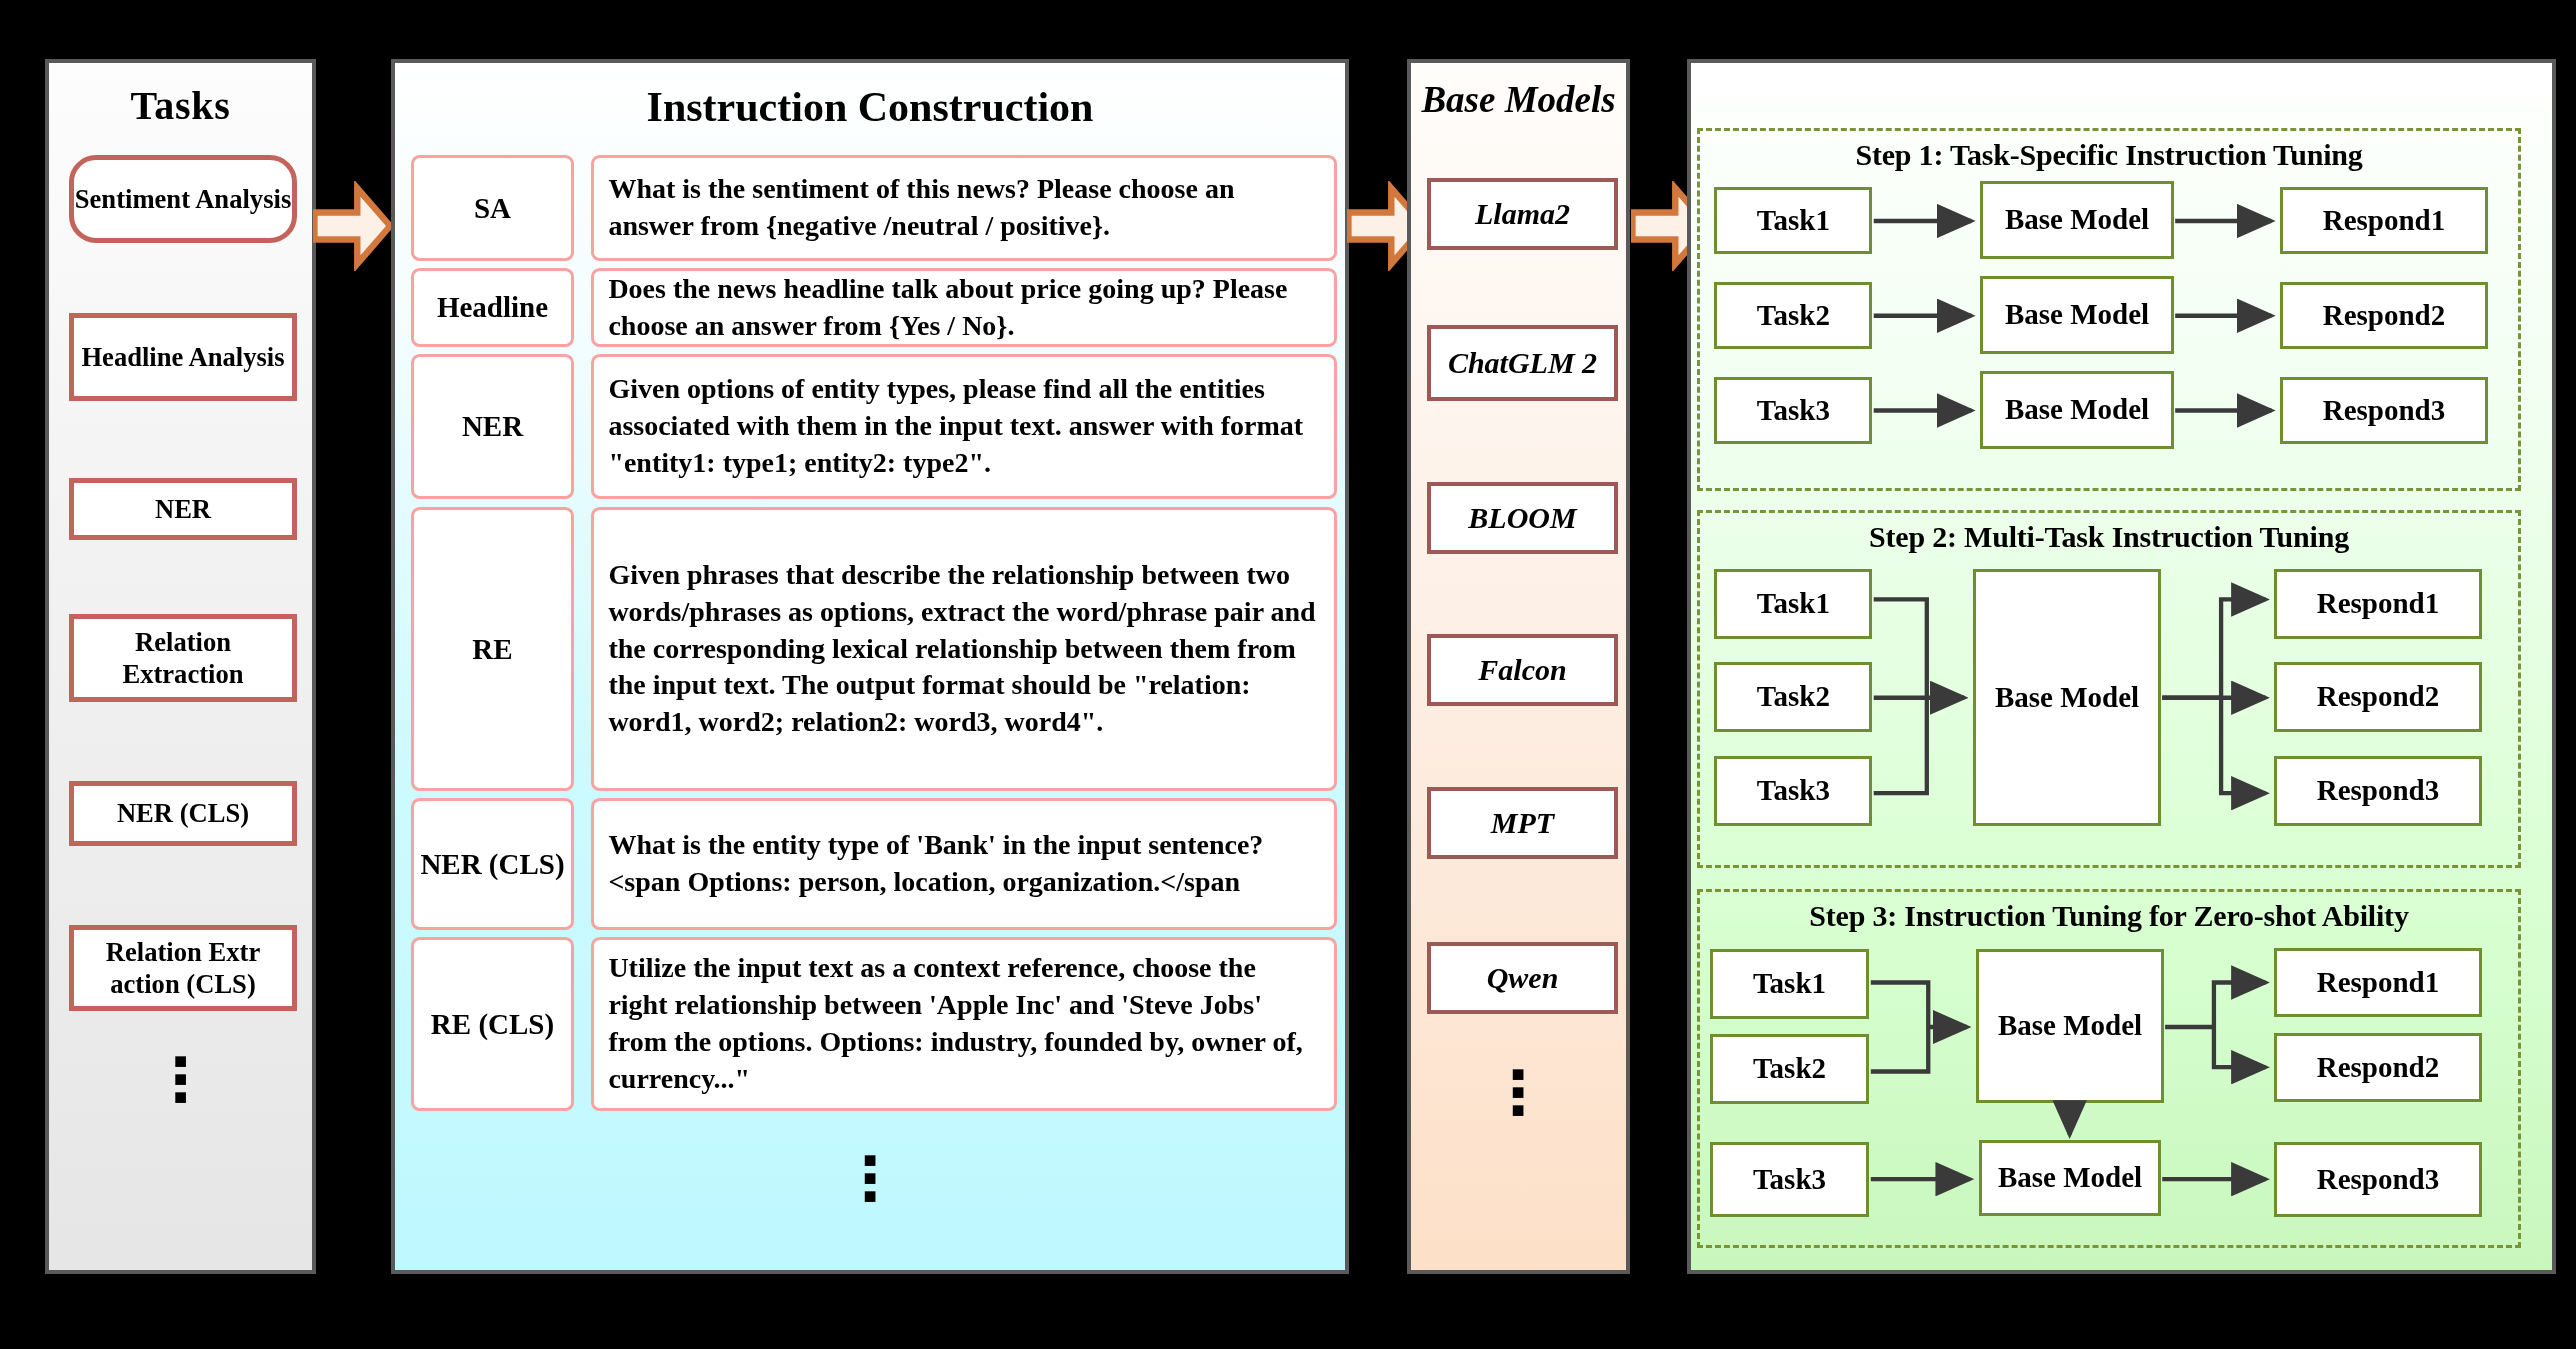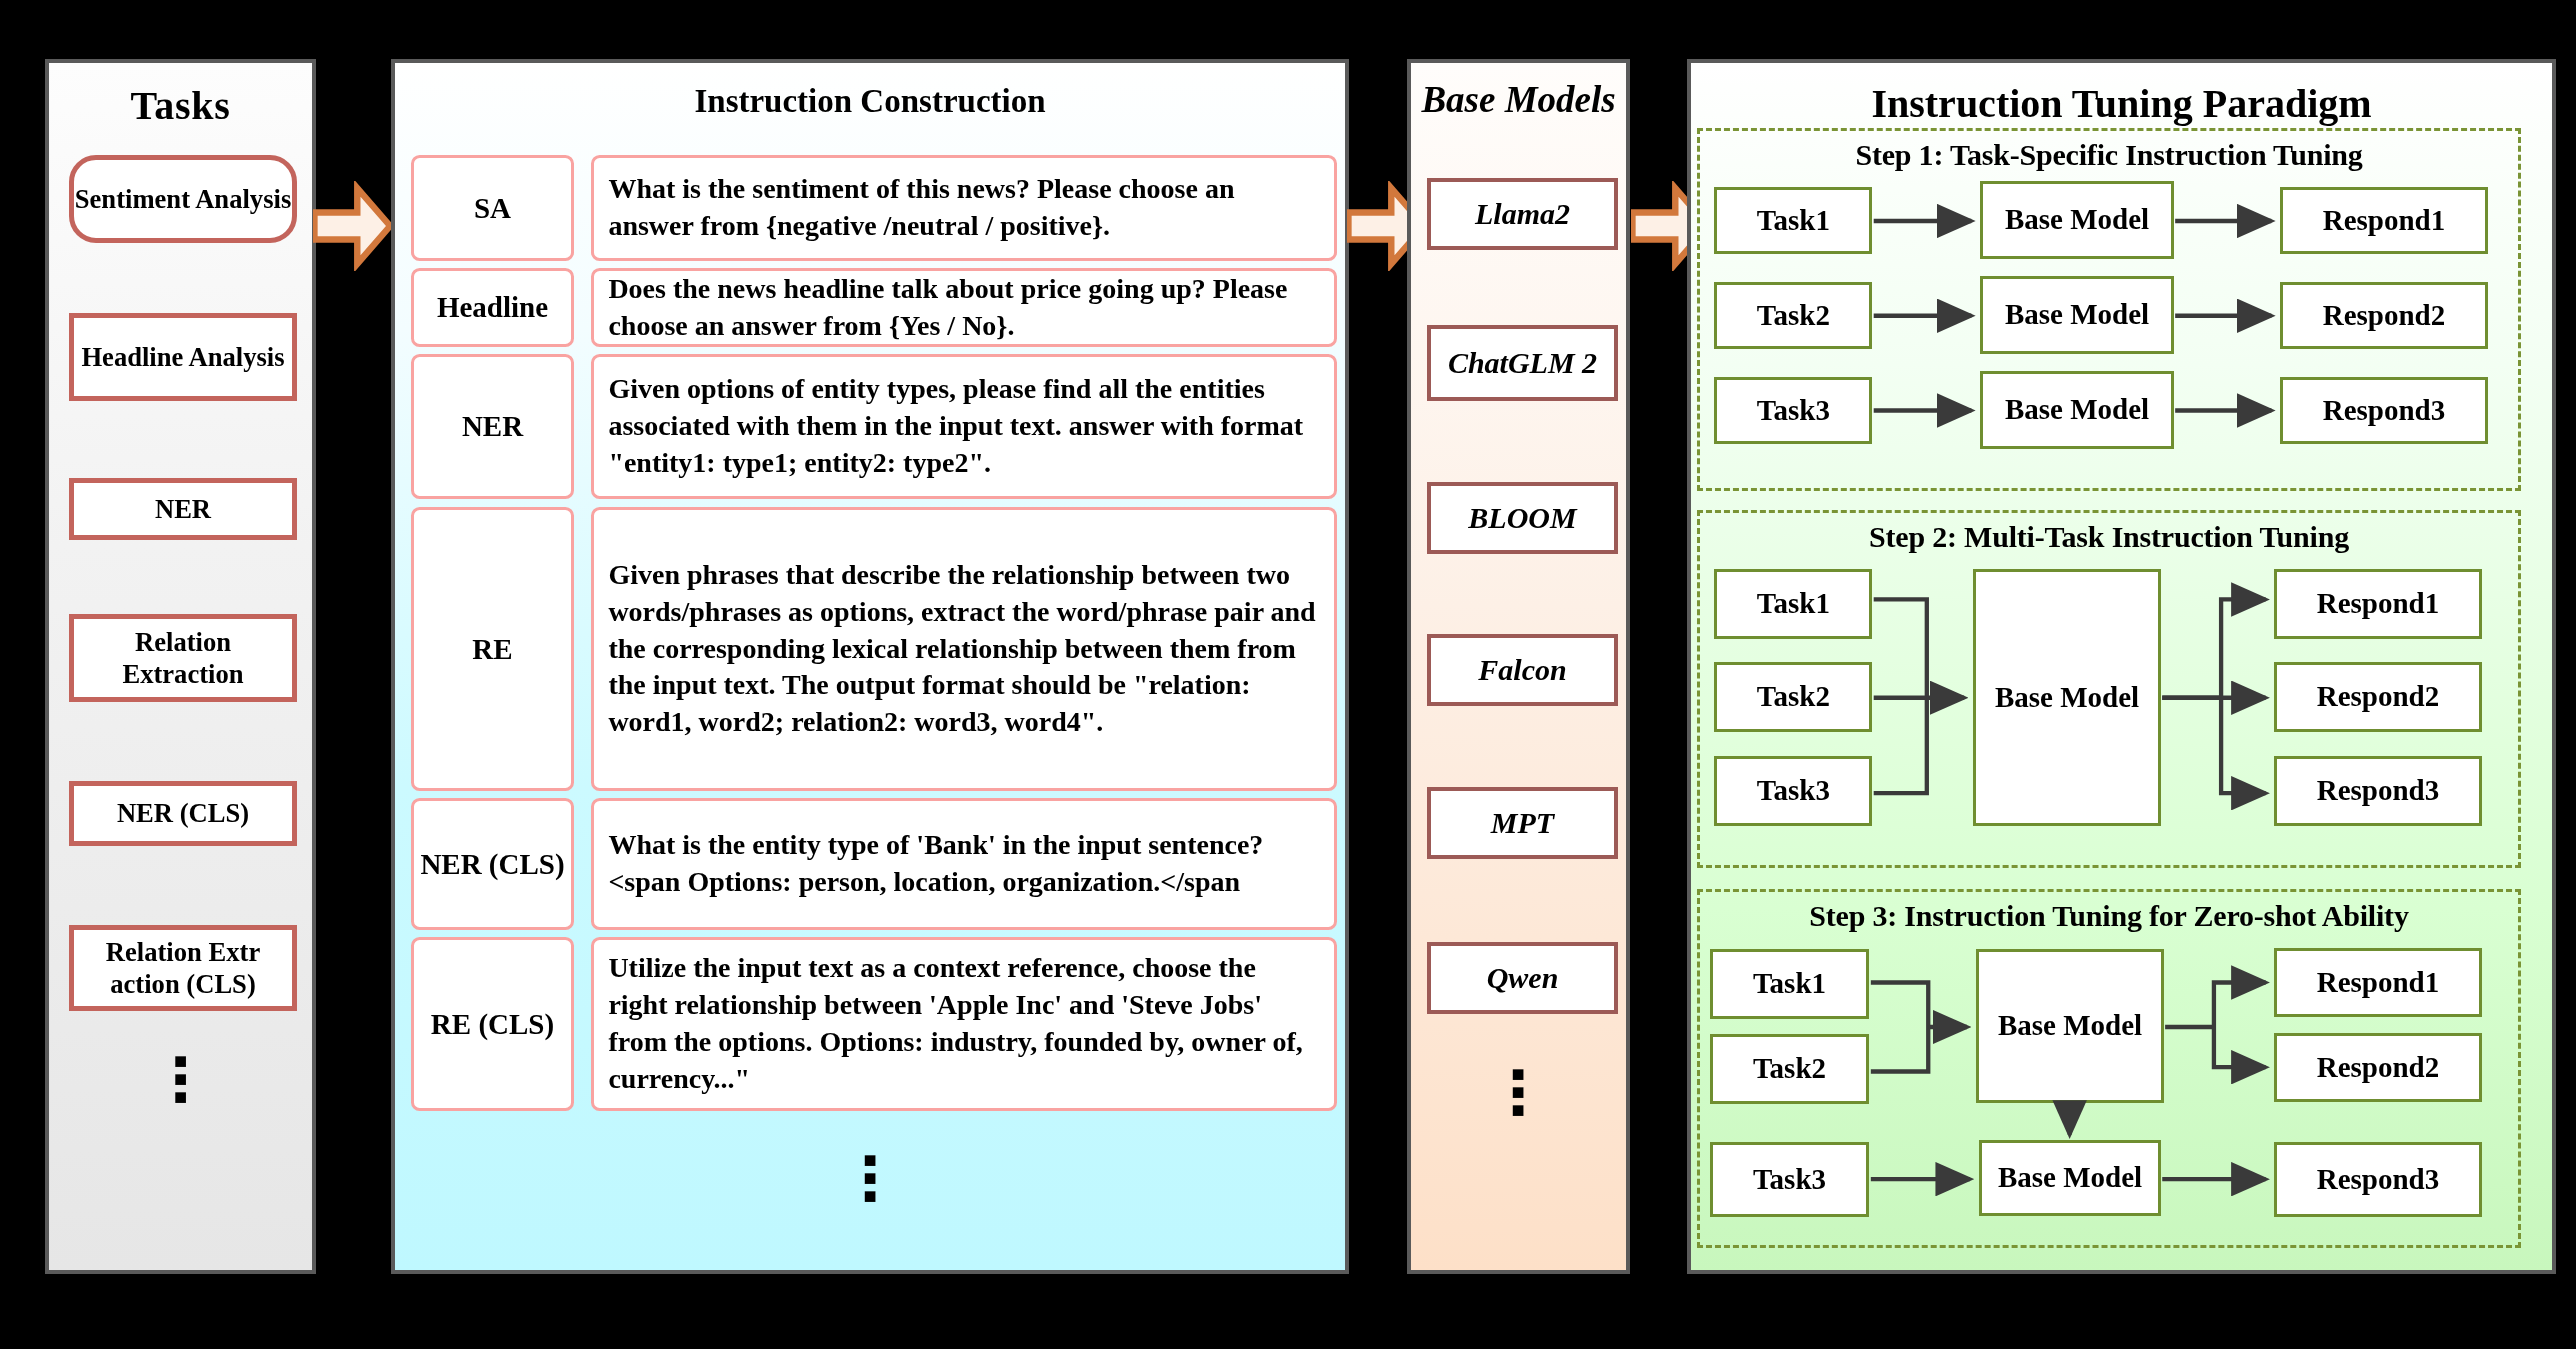--- a/index.html
+++ b/index.html
@@ -14,21 +14,21 @@
   .panel-title{text-align:center;font-weight:bold;color:#000;}
   #tasks-panel .panel-title{font-size:40px;padding-top:18.7px;letter-spacing:0.7px;}
   .task-box{position:absolute;left:20px;width:228px;
       border:5px solid #c3645c;background:#fff;box-sizing:border-box;
       display:flex;align-items:center;justify-content:center;text-align:center;
       font-weight:bold;font-size:26.6px;line-height:1.22;color:#000;}
 
   
   #instr-panel{left:391px;top:59px;width:958px;height:1215px;
       background:linear-gradient(180deg,#ffffff 0%,#f3fdff 22%,#ccfaff 60%,#bff8ff 100%);}
-  #instr-panel .panel-title{font-size:33px;padding-top:20px;}
+  #instr-panel .panel-title{font-size:42px;padding-top:20px;}
   .instr-row{position:absolute;left:16px;width:926px;display:flex;gap:17px;}
   .instr-tag{width:157px;flex:none;border:3.6px solid #f9a3a1;border-radius:8.6px;
       background:#fff;display:flex;align-items:center;justify-content:center;
       text-align:center;font-weight:bold;font-size:29px;line-height:1.2;color:#000;}
   .instr-text{flex:1;border:3.6px solid #f9a3a1;border-radius:8.6px;background:#fff;
       padding:10px 14.4px;font-weight:bold;font-size:28px;line-height:1.32;color:#000;
       display:flex;align-items:center;box-sizing:border-box;}
 
   
   #models-panel{left:1407px;top:59px;width:223px;height:1215px;
@@ -185,21 +185,20 @@
     </div>
 
   <div class="dots" style="left:0;top:1002px;width:214px;">▪<br>▪<br>▪</div>
 </div>
 
 <svg class="bigarrow" style="left:1631px;top:181px;" width="80" height="90" viewBox="0 0 112 126">
   <path d="M2,44 L62,44 L62,10 L108,63 L62,116 L62,82 L2,82 Z" fill="#fdf0e6" stroke="#d2783c" stroke-width="9" stroke-linejoin="miter"></path>
 </svg>
 
 <div class="panel" id="paradigm-panel">
-  <div class="panel-title">Instruction Tuning Paradigm</div>
 
   <div class="step-box" style="top:65px;height:363px;">
     <div class="step-title">Step 1: Task-Specific Instruction Tuning</div>
 
     <div class="gbox" style="left:14.4px;top:56px;width:158px;height:67px;">
       <span>Task1</span>
       </div>
     <div class="gbox" style="left:280px;top:50px;width:194px;height:78px;">
       <span>Base Model</span>
       </div>

